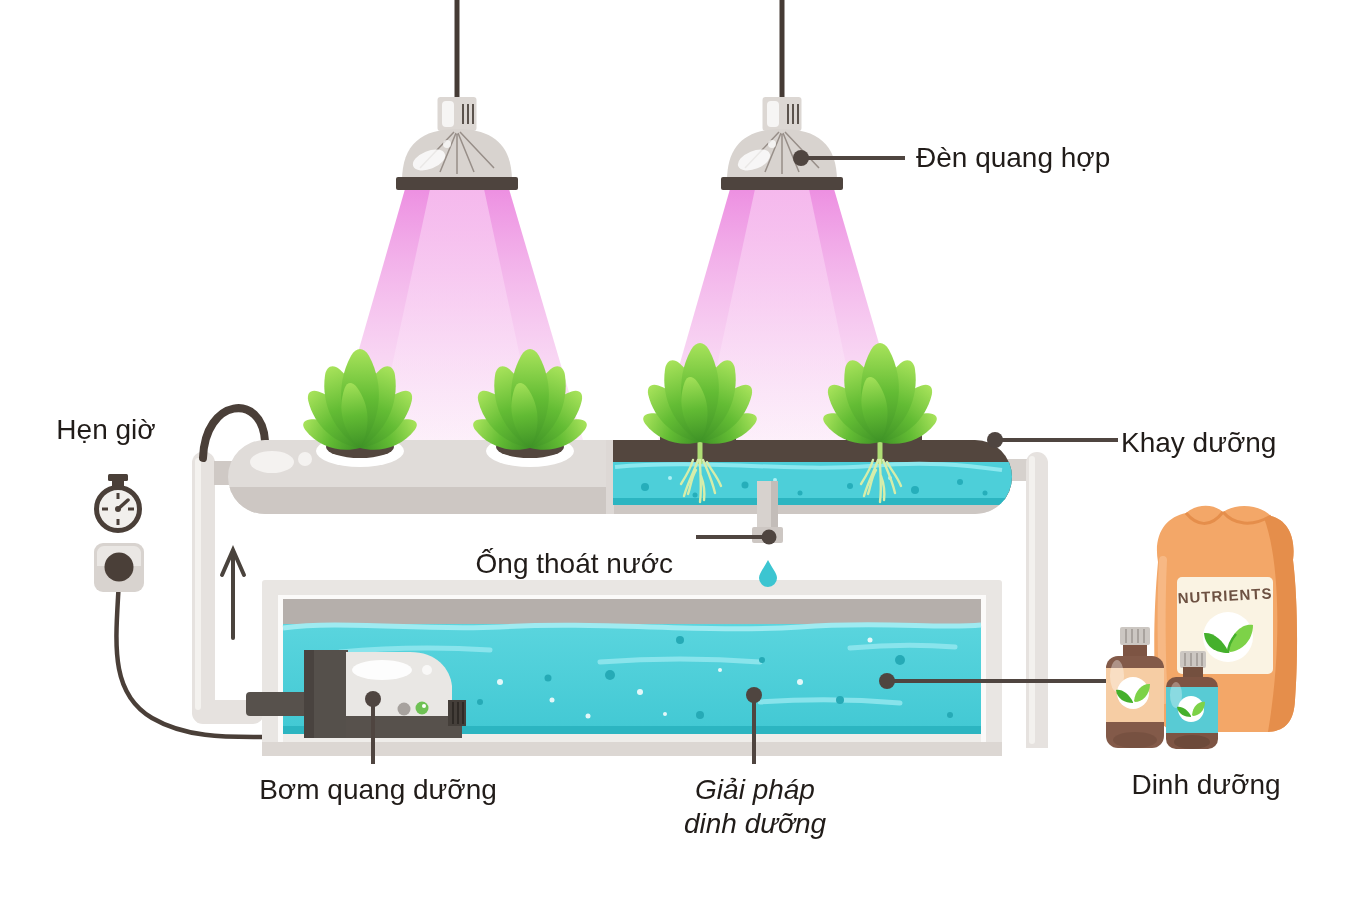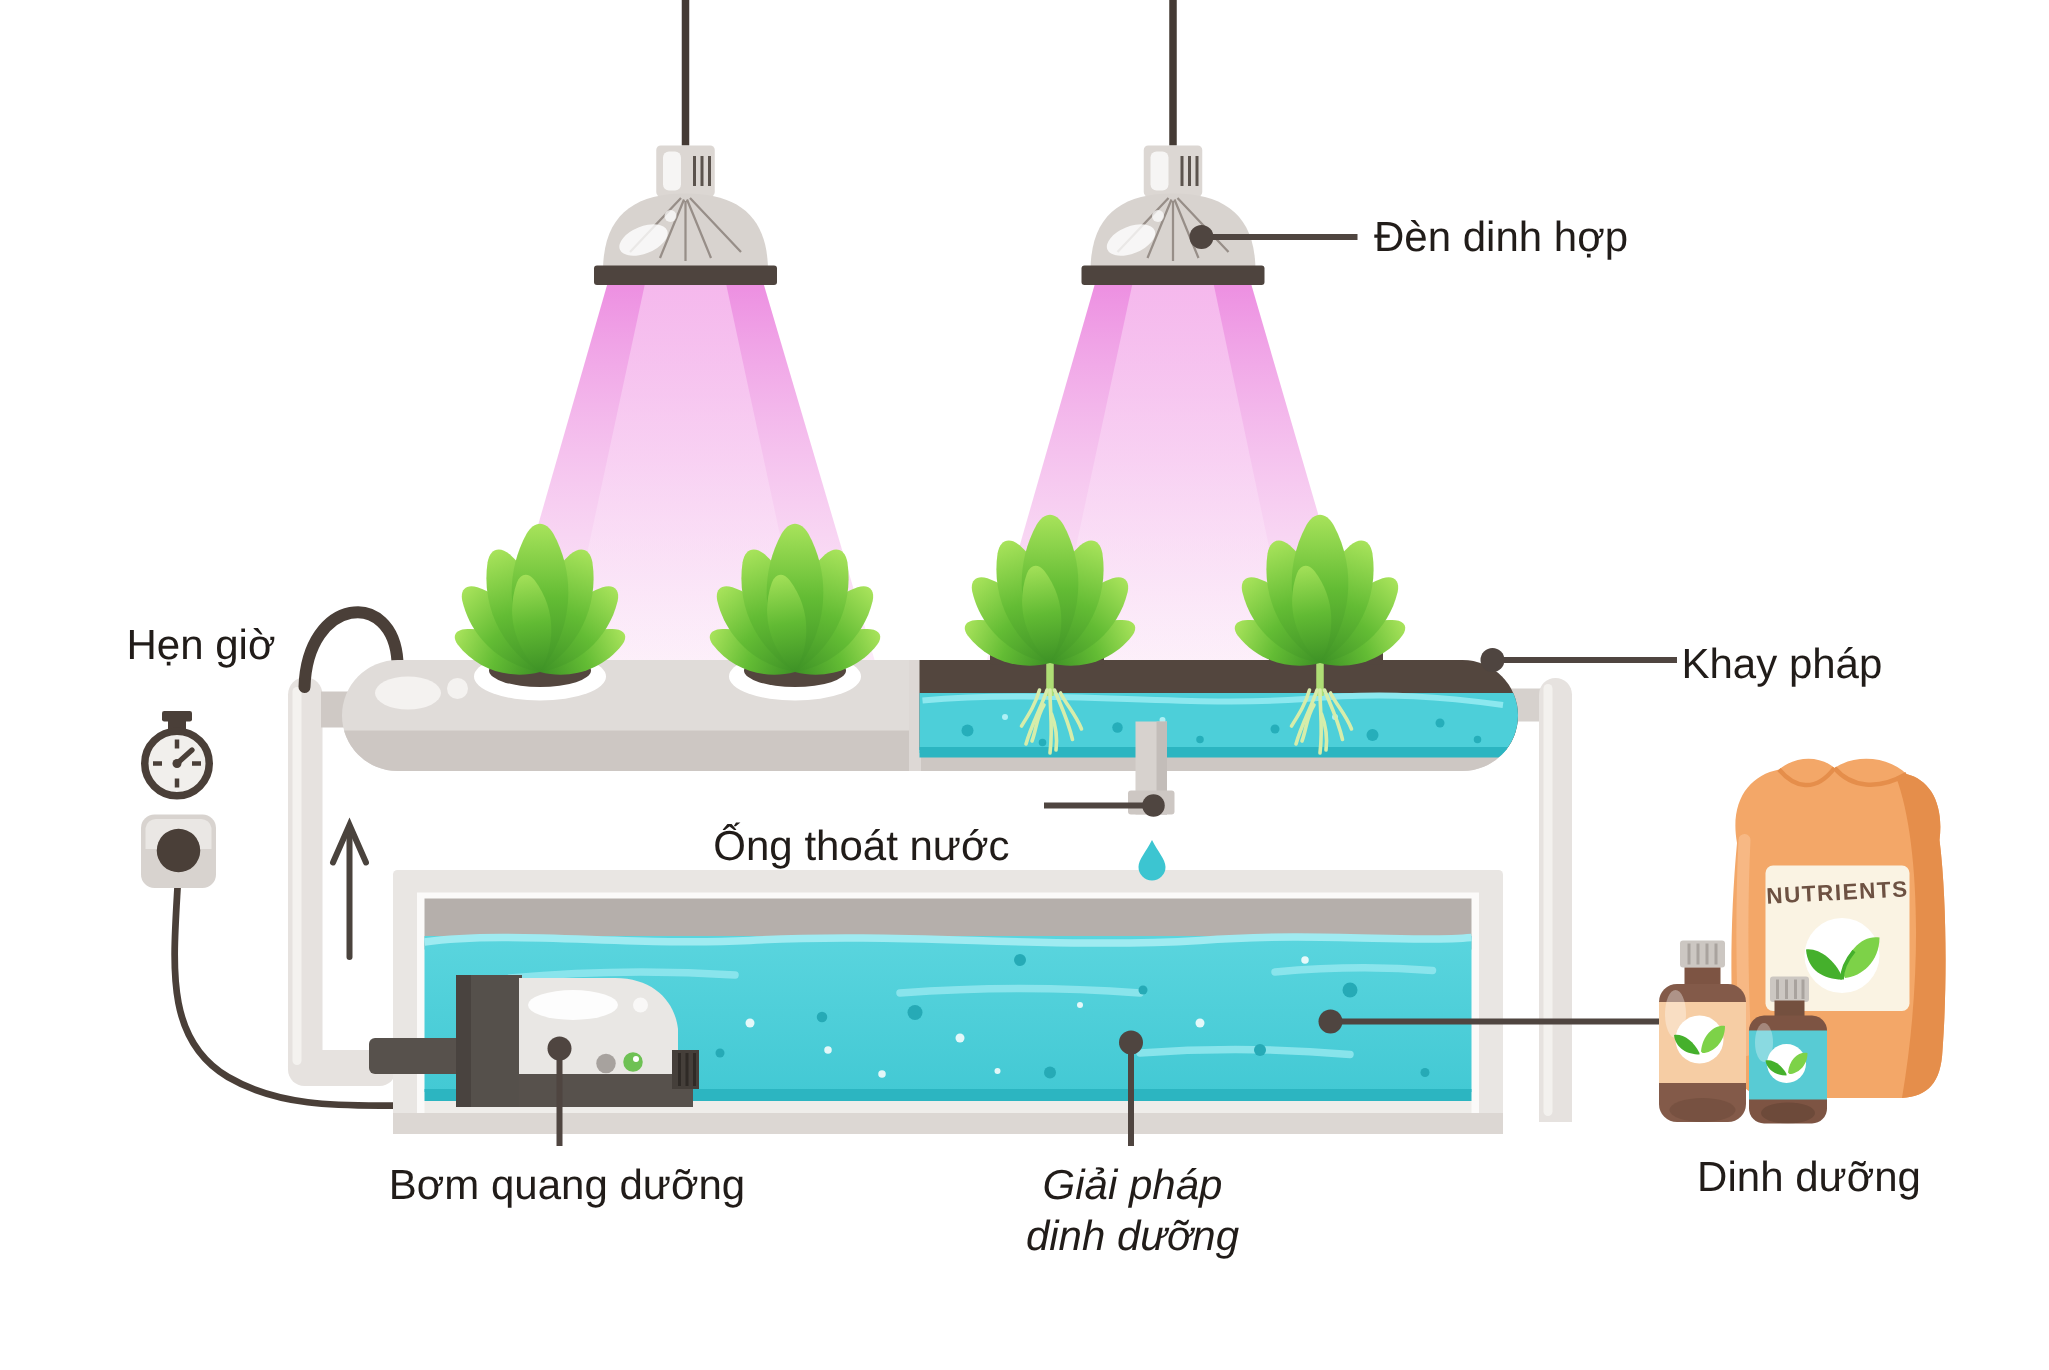--- a/index.html
+++ b/index.html
@@ -325,23 +325,23 @@
   <g>
     <line x1="373" y1="704" x2="373" y2="764" stroke="#4f4540" stroke-width="4"></line>
     <circle cx="373" cy="699" r="8" fill="#4f4540"></circle>
   </g>
   <g>
     <line x1="754" y1="702" x2="754" y2="764" stroke="#4f4540" stroke-width="4"></line>
     <circle cx="754" cy="695" r="8" fill="#4f4540"></circle>
   </g>
 </svg>
 
-<div class="lbl center" style="left:134px;top:413px;">Hẹn giờ</div>
-<div class="lbl" style="left:916px;top:141px;">Đèn dinh hợp</div>
-<div class="lbl" style="left:1121px;top:426px;">Khay pháp</div>
+<div class="lbl center" style="left:106px;top:413px;">Hẹn giờ</div>
+<div class="lbl" style="left:916px;top:141px;">Đèn quang hợp</div>
+<div class="lbl" style="left:1121px;top:426px;">Khay dưỡng</div>
 <div class="lbl right" style="left:455px;top:519px;width:218px;">Ống thoát nước</div>
 <div class="lbl center" style="left:378px;top:773px;">Bơm quang dưỡng</div>
 <div class="lbl center" style="left:755px;top:773px;font-style:italic;">
   <div>Giải pháp</div>
   <div>dinh dưỡng</div>
 </div>
 <div class="lbl center" style="left:1206px;top:768px;">Dinh dưỡng</div>
 <div class="bag-text" style="left:1225px;top:587px;">NUTRIENTS</div>
 </div>
 

